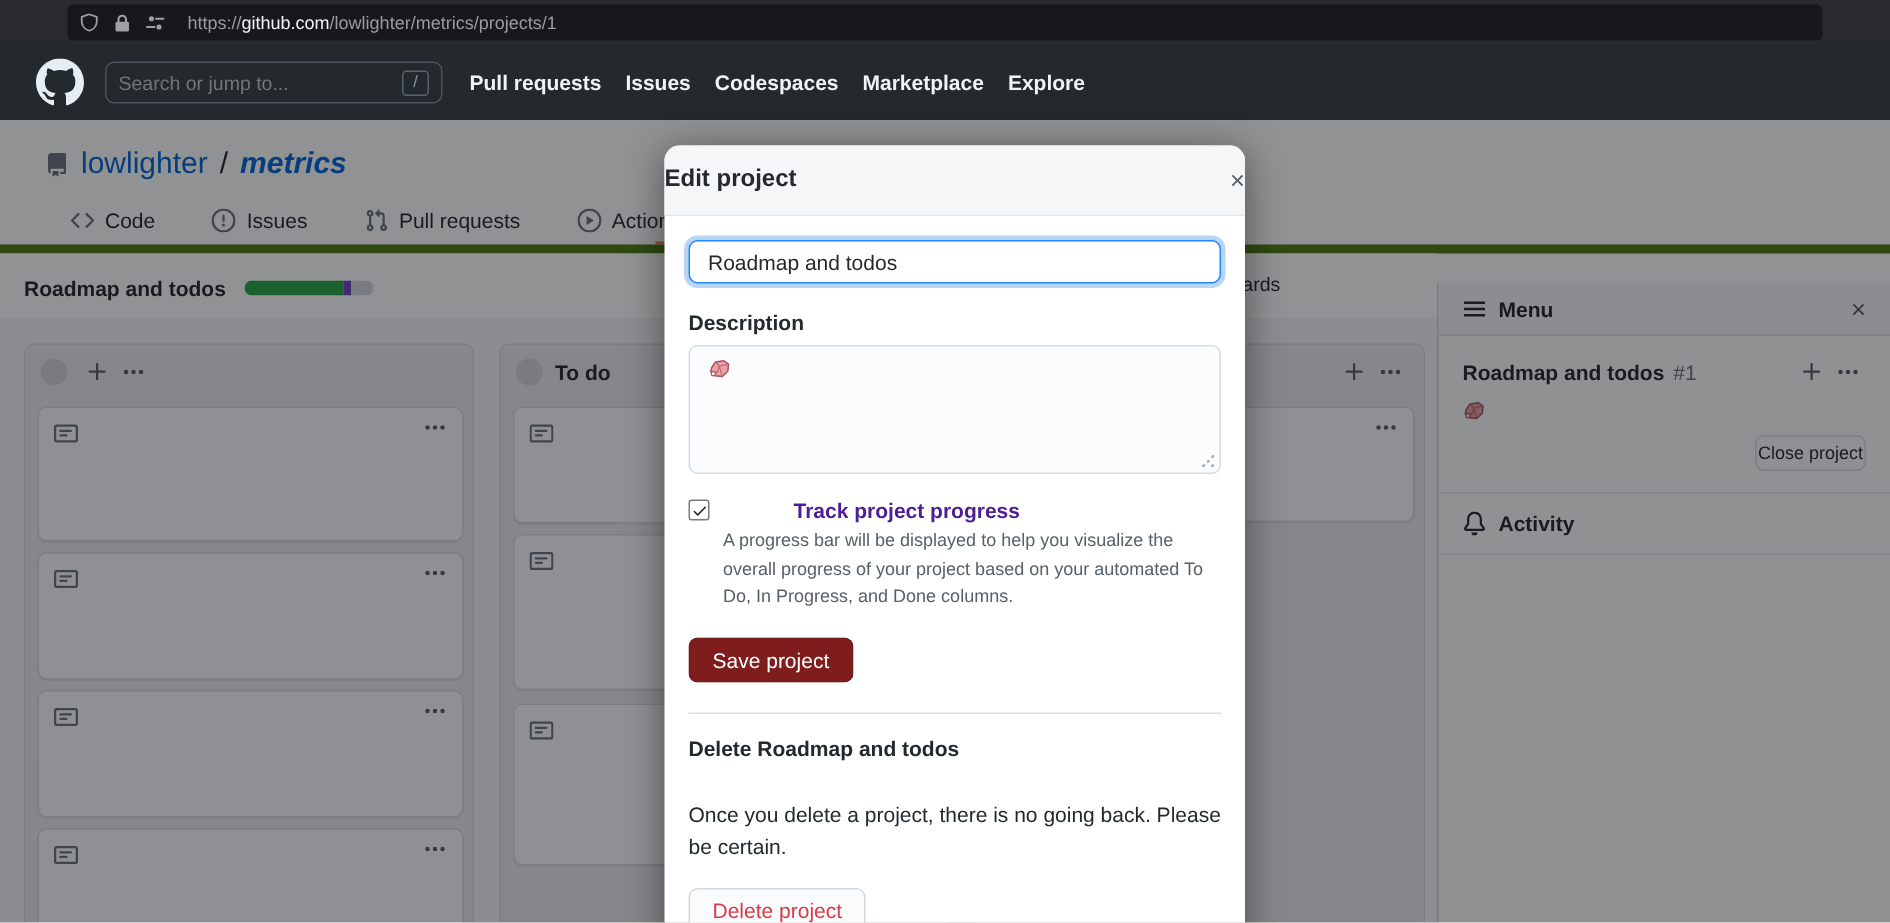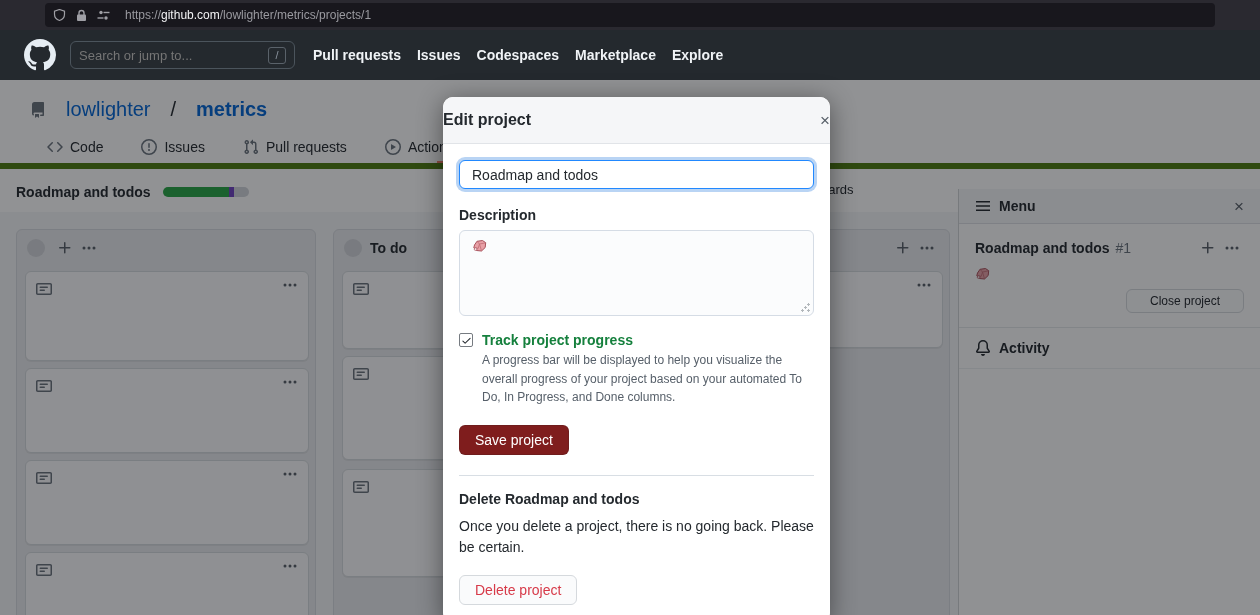--- a/index.html
+++ b/index.html
@@ -23,24 +23,24 @@
   .gh-search input { flex:1; background:transparent; border:none; outline:none; color:#8b949e; font-size:13px;
                      font-family:"Liberation Sans", sans-serif; }
   .slash-badge { width:18px; height:17px; border:1px solid #5a626a; border-radius:3px; color:#8b949e; font-size:11px;
                  display:flex; align-items:center; justify-content:center; }
   .gh-nav { display:flex; gap:16px; margin-left:18px; }
   .gh-nav a { color:#f0f3f6; font-size:14px; font-weight:bold; text-decoration:none; white-space:nowrap; }
 
   
   .page { position:absolute; left:0; top:80px; width:1260px; height:535px; background:#fff; }
 
-  .breadcrumb { display:flex; align-items:center; gap:20px; padding:18px 0 0 30px; font-size:20px; color:#24292e; }
+  .breadcrumb { display:flex; align-items:center; gap:8px; padding:18px 0 0 30px; font-size:20px; color:#24292e; }
   .breadcrumb .repo-icon { width:16px; height:16px; fill:#6a737d; }
   .breadcrumb a { color:#0366d6; text-decoration:none; }
-  .breadcrumb .repo-name { font-weight:bold; }
+  .breadcrumb .repo-name { font-weight:bold;font-style:italic; }
 
   .tabs { position:relative; margin-top:10px; height:38px; border-bottom:6px solid #4d7c0f; padding-left:47px;
           display:flex; gap:38px; }
   .tab { display:flex; align-items:center; gap:7px; font-size:14px; color:#24292e; height:100%; cursor:pointer; }
   .tab svg { width:16px; height:16px; fill:#6a737d; }
   .tab-selected { position:absolute; left:437px; top:0; width:92px; height:100%; border-bottom:2px solid #f9826c;
                   display:flex; align-items:center; padding-left:12px; font-size:14px; font-weight:bold; color:#24292e; }
 
   
   .project-toolbar { position:relative; height:46px; width:958px; border-bottom:1px solid #e1e4e8; background:#fff;
@@ -74,21 +74,21 @@
   .menu-head { height:35px; display:flex; align-items:center; padding:0 16px; border-bottom:1px solid #dcdfe3;
                background:#f5f6f8; }
   .menu-head svg.burger { width:16px; height:16px; fill:#24292e; margin-right:8px; }
   .menu-head .menu-title { font-size:14px; font-weight:bold; color:#24292e; flex:1; }
   .x-btn { background:none; border:none; font-size:17px; color:#586069; cursor:pointer; line-height:1; }
   .sb-project { padding:14px 16px 12px; border-bottom:1px solid #e4e7ea; }
   .sb-row { display:flex; align-items:center; }
   .sb-name { font-size:14px; font-weight:bold; color:#24292e; }
   .sb-number { font-size:14px; color:#6a737d; margin-left:6px; flex:1; }
   .sb-emoji { margin-top:9px; }
-  .close-project { display:block; margin:4px 0 2px auto; padding:4px 23px; font-size:12px; color:#24292e;
+  .close-project { display:block; margin:4px 0 2px auto; padding:4px 1px; font-size:12px; color:#24292e;
                    background:#fafbfc; border:1px solid #d5d9dd; border-radius:6px; cursor:pointer;
                    font-family:"Liberation Sans", sans-serif; }
   .sb-activity { padding:12px 16px; display:flex; align-items:center; gap:8px; border-bottom:1px solid #eceef0; }
   .sb-activity svg { width:16px; height:16px; fill:#24292e; }
   .sb-activity span { font-size:14px; font-weight:bold; color:#24292e; }
 
   
   .backdrop { position:absolute; left:0; top:80px; width:1260px; height:535px; background:rgba(12,14,17,.45); z-index:40; }
 
   
@@ -108,27 +108,27 @@
   .resize-handle { position:absolute; right:3px; bottom:3px; width:9px; height:9px; opacity:.75;
     background:
       radial-gradient(circle at 7.5px 1.5px,#9aa0a6 1px,transparent 1.2px),
       radial-gradient(circle at 7.5px 7.5px,#9aa0a6 1px,transparent 1.2px),
       radial-gradient(circle at 4.5px 4.5px,#9aa0a6 1px,transparent 1.2px),
       radial-gradient(circle at 1.5px 7.5px,#9aa0a6 1px,transparent 1.2px); }
   .track-row { display:flex; align-items:center; gap:9px; margin-top:16px; }
   .checkbox { width:14px; height:14px; border:1px solid #767b81; border-radius:2px; background:#fff;
               display:flex; align-items:center; justify-content:center; cursor:pointer; }
   .checkbox svg { width:11px; height:11px; fill:#24292e; }
-  .track-label { font-size:14px; font-weight:bold; color:#15803d; }
+  .track-label { font-size:14px; font-weight:bold; color:#4c1d95;margin-left:47px; }
   .track-note { margin:3px 0 0 23px; width:336px; font-size:12px; line-height:1.55; color:#57606a; }
   .save-btn { margin-top:18px; padding:6px 15px; background:#7f1d1d; color:#fff; border:1px solid rgba(27,31,35,.15);
               border-radius:6px; font-size:14px; cursor:pointer; font-family:"Liberation Sans", sans-serif; }
   .modal hr { border:none; border-top:1px solid #d8dee4; margin:20px 0 15px; }
   .delete-heading { font-size:14px; font-weight:bold; color:#24292e; }
-  .delete-note { margin-top:9px; font-size:14px; line-height:1.55; color:#24292e; }
+  .delete-note { margin-top:26px; font-size:14px; line-height:1.55; color:#24292e; }
   .delete-btn { margin:16px 0 2px; padding:6px 15px; background:#fafbfc; color:#d73a49; border:1px solid #d5d9dd;
                 border-radius:6px; font-size:14px; cursor:pointer; font-family:"Liberation Sans", sans-serif; }
 
   .emoji-glyph { display:inline-block; width:15px; height:14px; }
 </style>
 </head>
 <body>
 
 <svg width="0" height="0" style="position:absolute">
   <defs>

